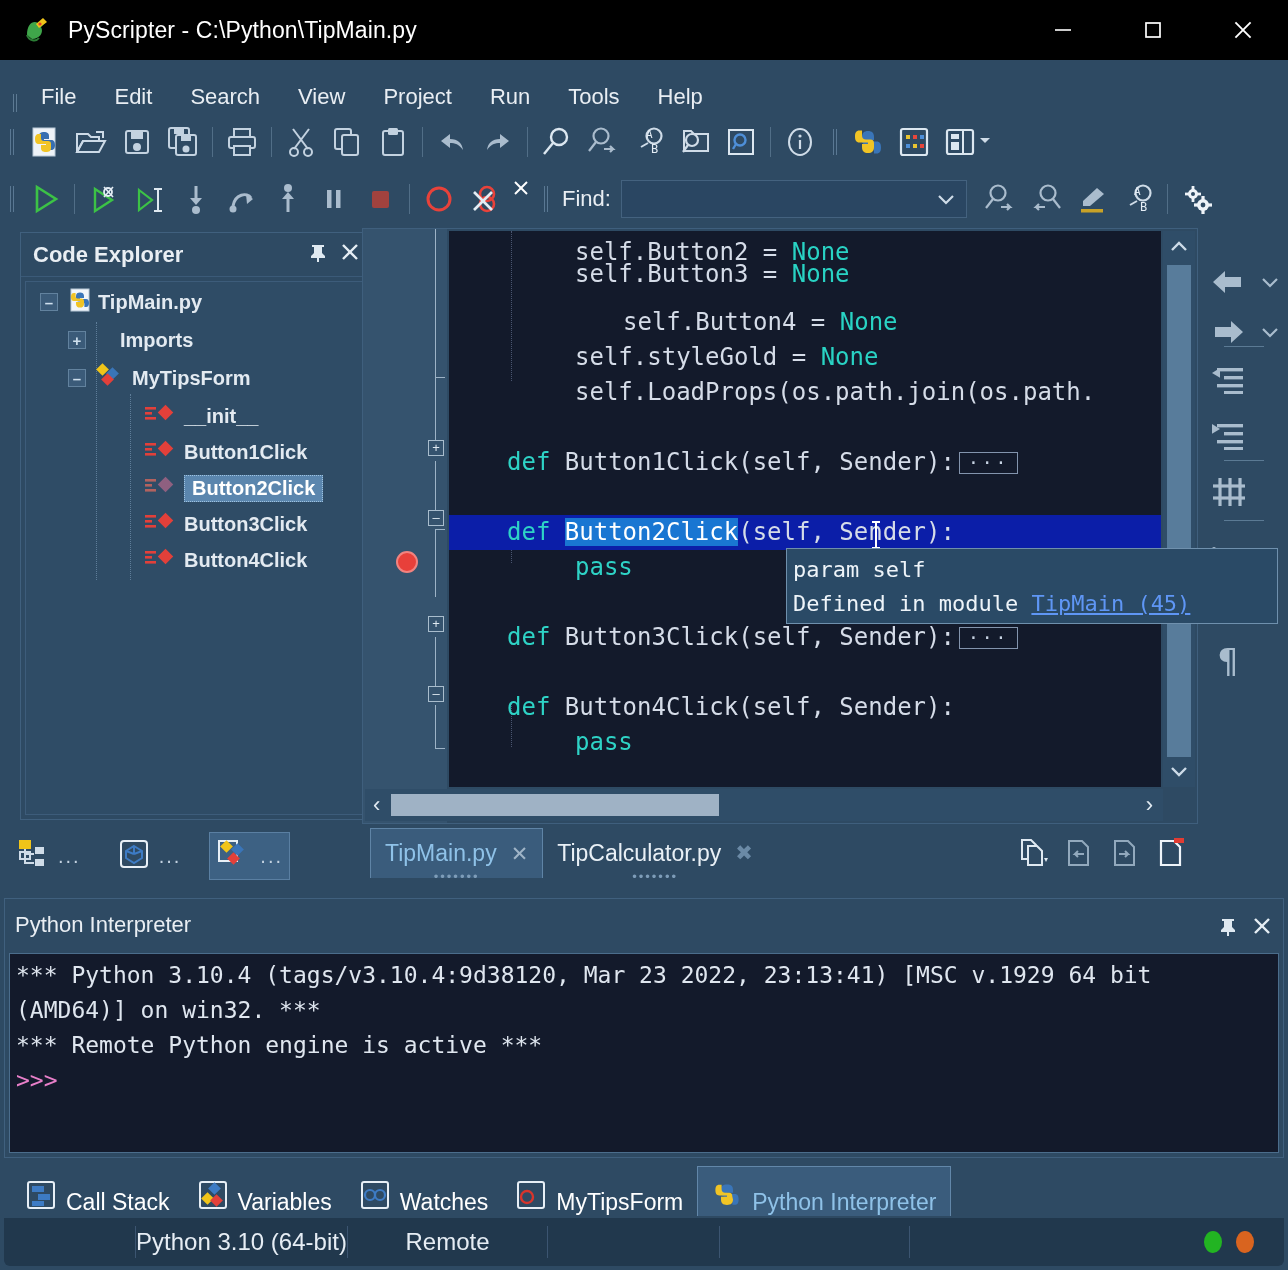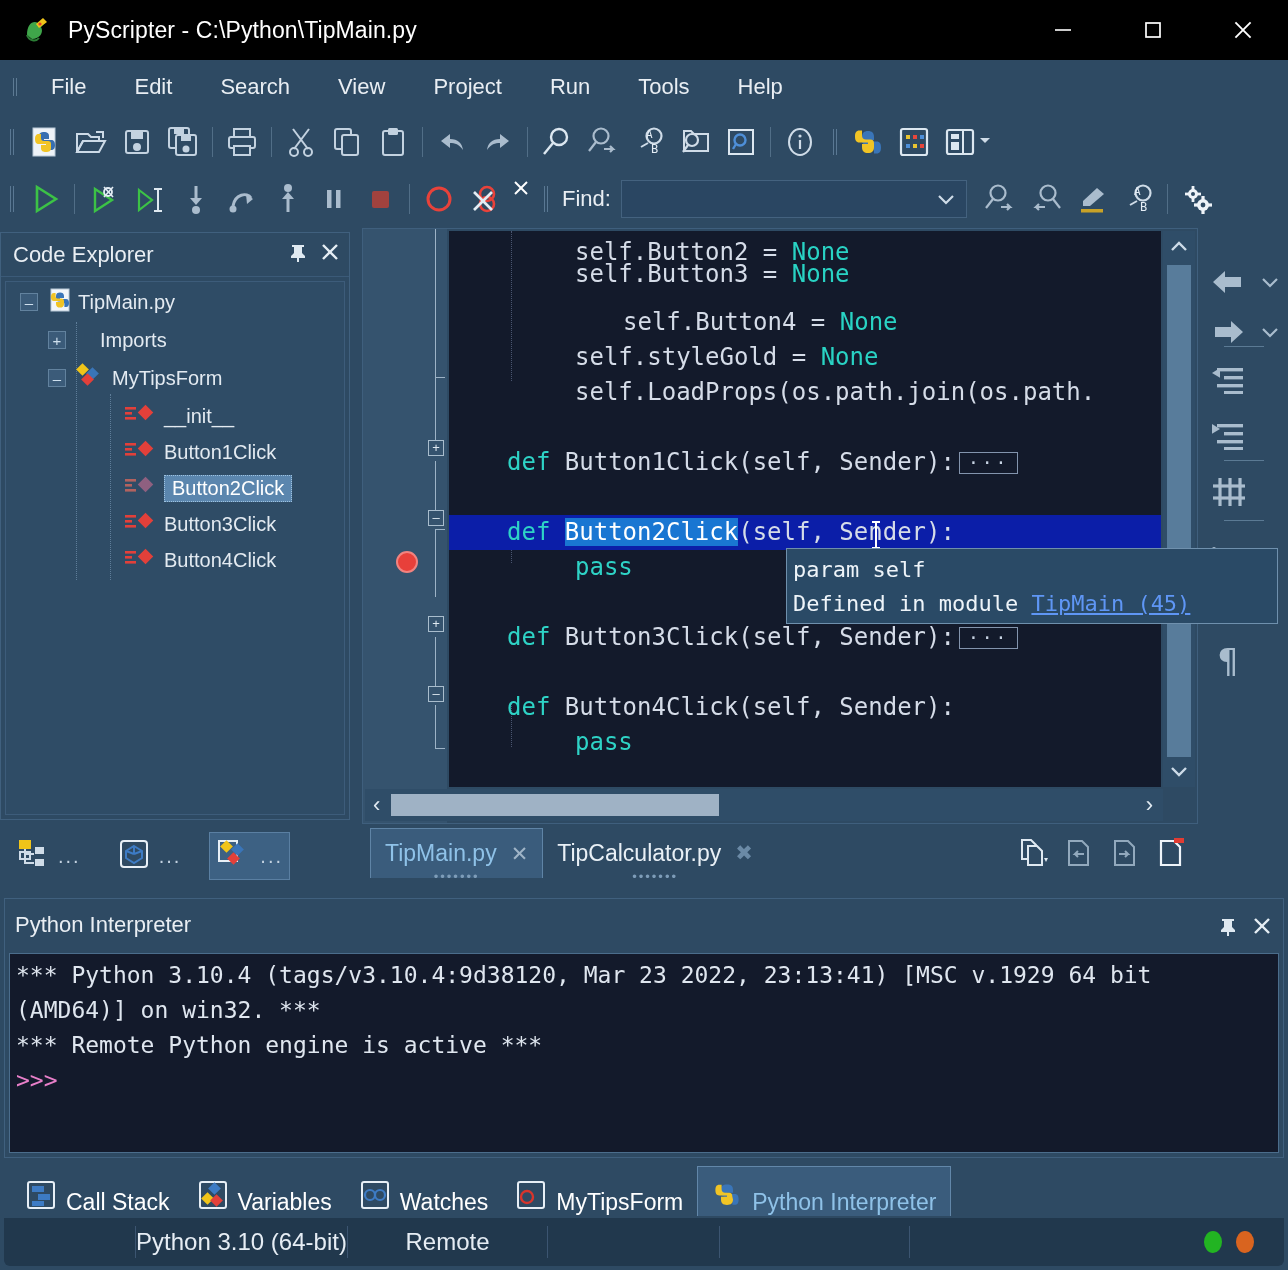--- a/index.html
+++ b/index.html
@@ -29,21 +29,21 @@
   .winbtns { position: absolute; right: 0; top: 0; height: 60px; display: flex; }
   .winbtn {
     width: 90px; height: 60px; display: flex; align-items: center; justify-content: center;
     color: #ffffff;
   }
 
   
   .menubar {
     position: absolute; left: 0; top: 60px; width: 1288px; height: 54px;
     background: #2e4a63;
-    display: flex; align-items: center; gap: 10px;
+    display: flex; align-items: flex-end;
   }
   .menu-grip { width: 14px; height: 22px; margin-left: 8px; position: relative; }
   .menu-grip::before, .menu-grip::after {
     content: ""; position: absolute; top: 2px; width: 1px; height: 18px; background: #5d7a93;
   }
   .menu-grip::before { left: 5px; }
   .menu-grip::after  { left: 8px; }
   .menu-item {
     color: #e9eef3; font-size: 22px; padding: 4px 16px; margin: 0 3px; cursor: default;
     white-space: nowrap;
@@ -71,22 +71,22 @@
   .tb-sep { width: 1px; height: 30px; background: #516e87; margin: 0 6px; flex: none; }
   .find-label { color: #e9eef3; font-size: 22px; margin: 0 10px 0 6px; flex: none; }
   .find-combo {
     width: 346px; height: 38px; background: #2a4662; border: 1px solid #44627f;
     display: flex; align-items: center; flex: none; position: relative;
   }
   .find-combo .chev { position: absolute; right: 10px; top: 12px; }
 
   
   .explorer {
-    position: absolute; left: 0; top: 232px; width: 350px; height: 588px;
-    background: #2e4a63; border: 1px solid #40607e;
+    position: absolute; left: 20px; top: 232px; width: 350px; height: 588px;
+    background: #2e4a63; border: 1px solid #40607e; font-weight: bold;
   }
   .exp-header {
     height: 44px; display: flex; align-items: center; position: relative;
     border-bottom: 1px solid #3b5a78;
   }
   .exp-title { color: #e9eef3; font-size: 22px; margin-left: 12px; }
   .exp-hdr-btns { position: absolute; right: 8px; top: 8px; display: flex; gap: 10px; }
   .exp-body {
     position: absolute; left: 4px; top: 48px; right: 4px; bottom: 4px;
     background: #2f4c66; border: 1px solid #3d5c7a; overflow: hidden;

